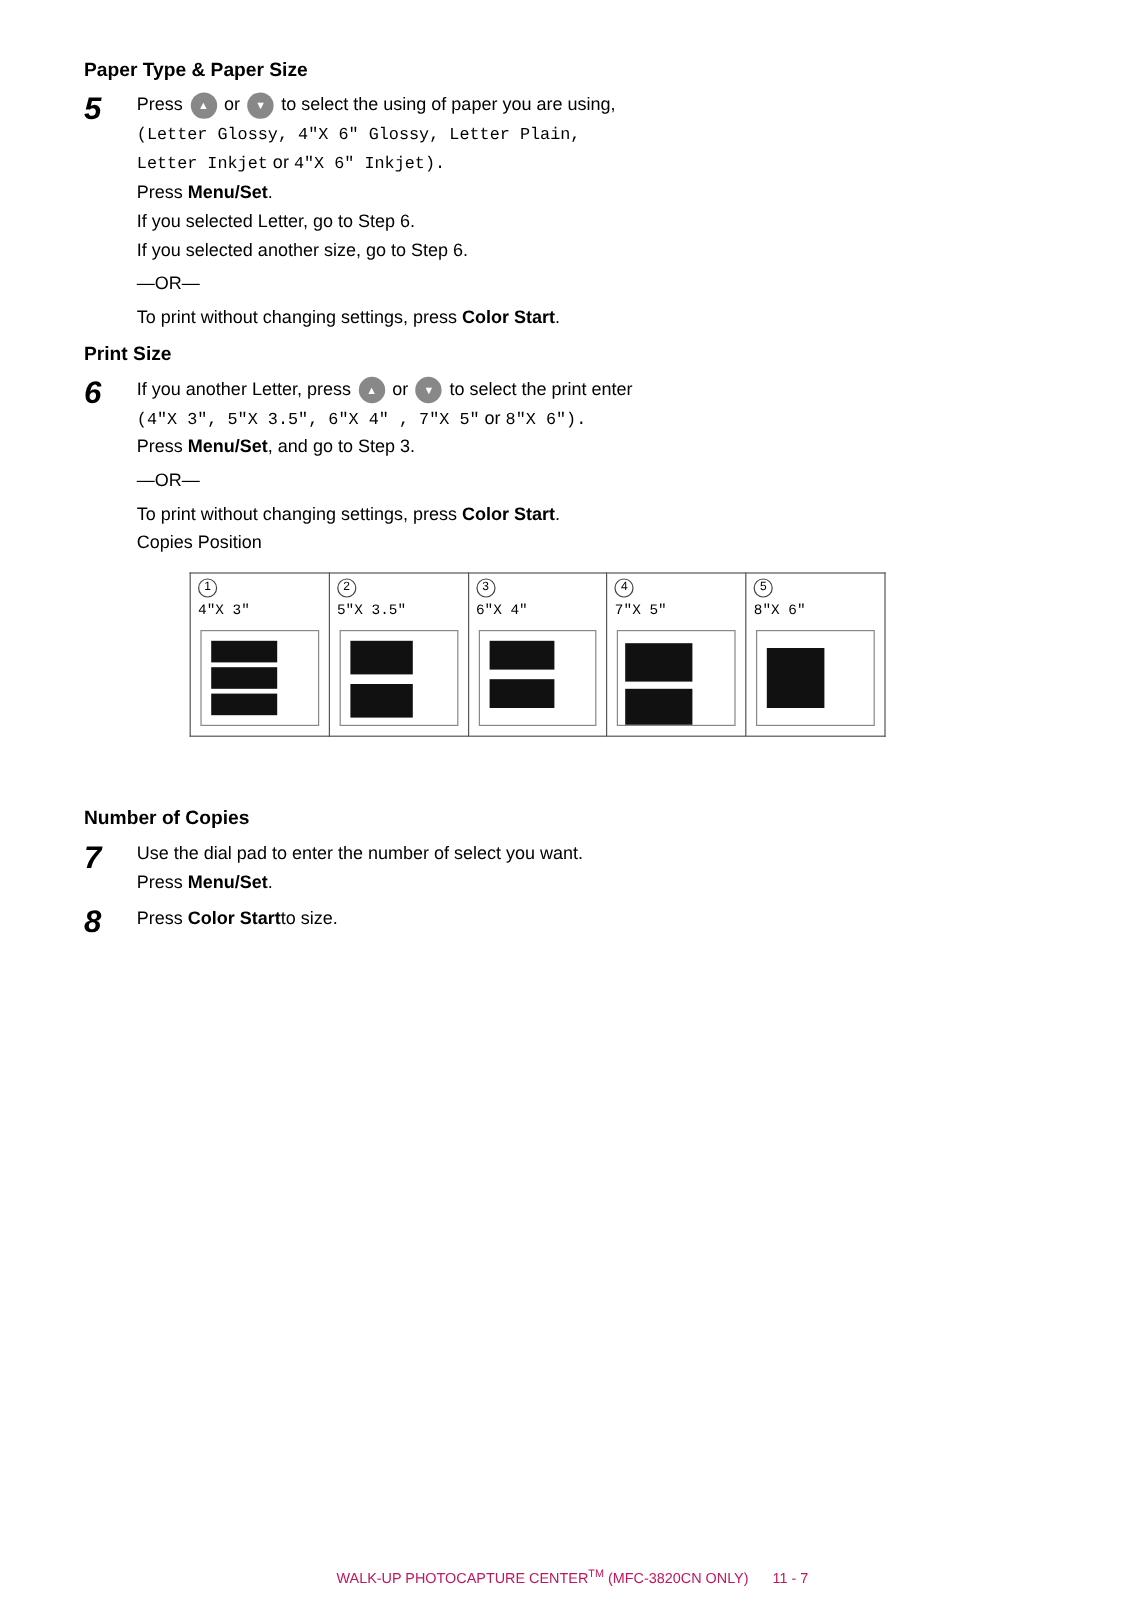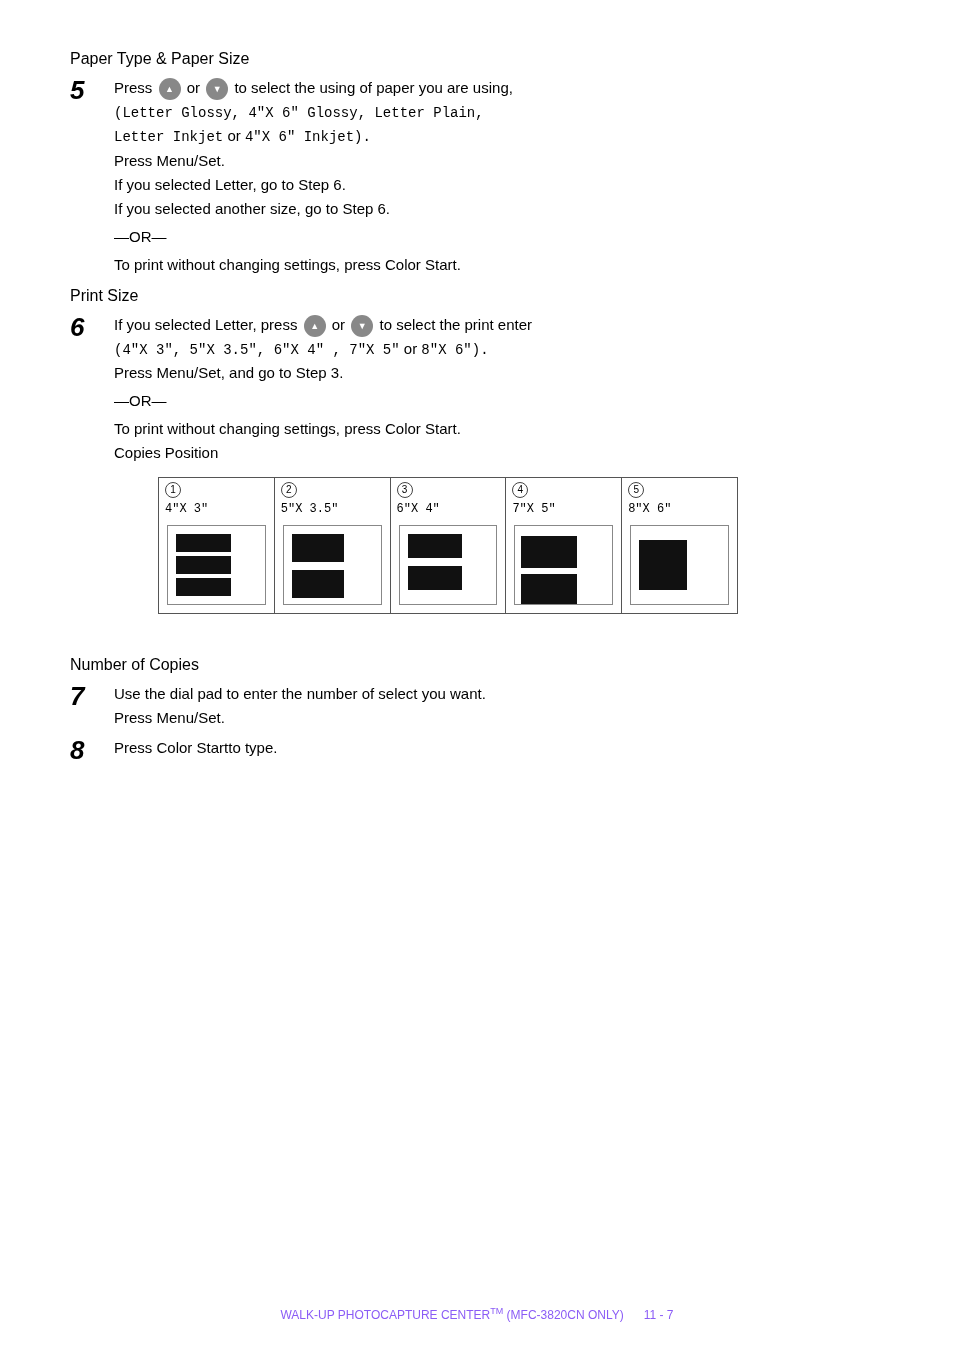--- a/index.html
+++ b/index.html
@@ -8,21 +8,21 @@
       background: #fff;
       font-family: Arial, Helvetica, sans-serif;
       font-size: 15px;
       color: #000;
       width: 954px;
       min-height: 1352px;
       padding: 40px 70px 60px 70px;
     }
 
     .section-title {
-      font-weight: normal;
+      font-weight: bold;
       font-size: 16px;
       margin-bottom: 8px;
       margin-top: 10px;
     }
 
     .step-row {
       display: flex;
       align-items: flex-start;
       margin-bottom: 6px;
     }
@@ -39,21 +39,21 @@
     .step-content {
       flex: 1;
       line-height: 1.6;
     }
 
     .mono {
       font-family: 'Courier New', Courier, monospace;
       font-size: 14px;
     }
 
-    .bold { font-weight: normal; }
+    .bold { font-weight: bold; }
 
     .or-line {
       font-weight: normal;
       margin: 4px 0;
     }
 
     
     .btn-icon {
       display: inline-flex;
       align-items: center;
@@ -137,21 +137,21 @@
     }
 
     
     .footer {
       position: fixed;
       bottom: 30px;
       left: 0;
       right: 0;
       text-align: center;
       font-size: 12px;
-      color: #8b5cf6;
+      color: #be185d;
     }
 
     .footer sup {
       font-size: 9px;
     }
   </style>
 </head>
 <body>
 
 <div class="section-title">Paper Type &amp; Paper Size</div>
@@ -185,21 +185,21 @@
     </div>
   </div>
 </div>
 
 <div class="section-title">Print Size</div>
 
 <div class="step-row">
   <div class="step-number">6</div>
   <div class="step-content">
     <div>
-      <span>If you selected Letter, press</span>
+      <span>If you another Letter, press</span>
       <span class="btn-icon btn-up"></span>
       <span> or </span>
       <span class="btn-icon btn-down"></span>
       <span> to select the print enter</span>
     </div>
     <div>
       <span class="mono">(4"X 3", 5"X 3.5", 6"X 4" , 7"X 5"</span>
       <span> or </span>
       <span class="mono">8"X 6").</span>
     </div>
@@ -264,38 +264,38 @@
           <div class="cell-image" style="height:80px; width:auto; margin:4px 8px 8px 8px; position:relative;">
             <div class="black-block" style="width:48px;height:50px;top:14px;left:8px;"></div>
           </div>
         </td>
       </tr>
     </tbody>
       </table>
   </div>
 </div>
 
-<div style="margin-top:30px;">
+<div style="margin-top:48px;">
   <div class="section-title">Number of Copies</div>
 
   <div class="step-row">
     <div class="step-number">7</div>
     <div class="step-content">
       <div>Use the dial pad to enter the number of select you want.</div>
       <div>
         <span>Press </span><span class="bold">Menu/Set</span><span>.</span>
       </div>
     </div>
   </div>
 
   <div class="step-row">
     <div class="step-number">8</div>
     <div class="step-content">
       <div>
-        <span>Press </span><span class="bold">Color Start</span><span>to type.</span>
+        <span>Press </span><span class="bold">Color Start</span><span>to size.</span>
       </div>
     </div>
   </div>
 </div>
 
 <div class="footer">
   <span>WALK-UP PHOTOCAPTURE CENTER</span><sup>TM</sup>
   <span> </span>
   <span>(MFC-3820CN ONLY)</span>
   &nbsp;&nbsp;&nbsp;&nbsp;

